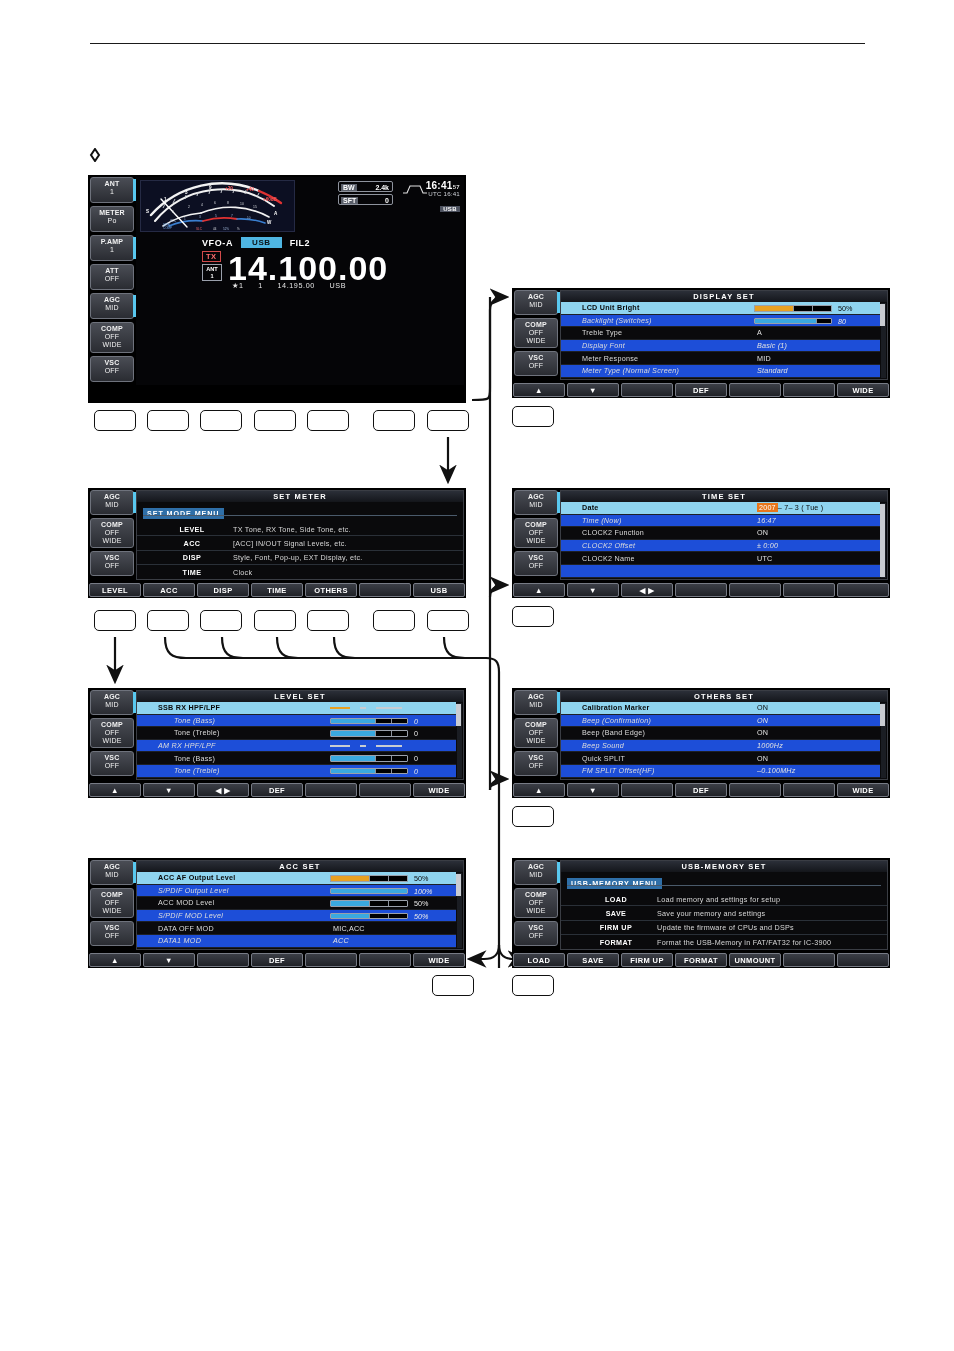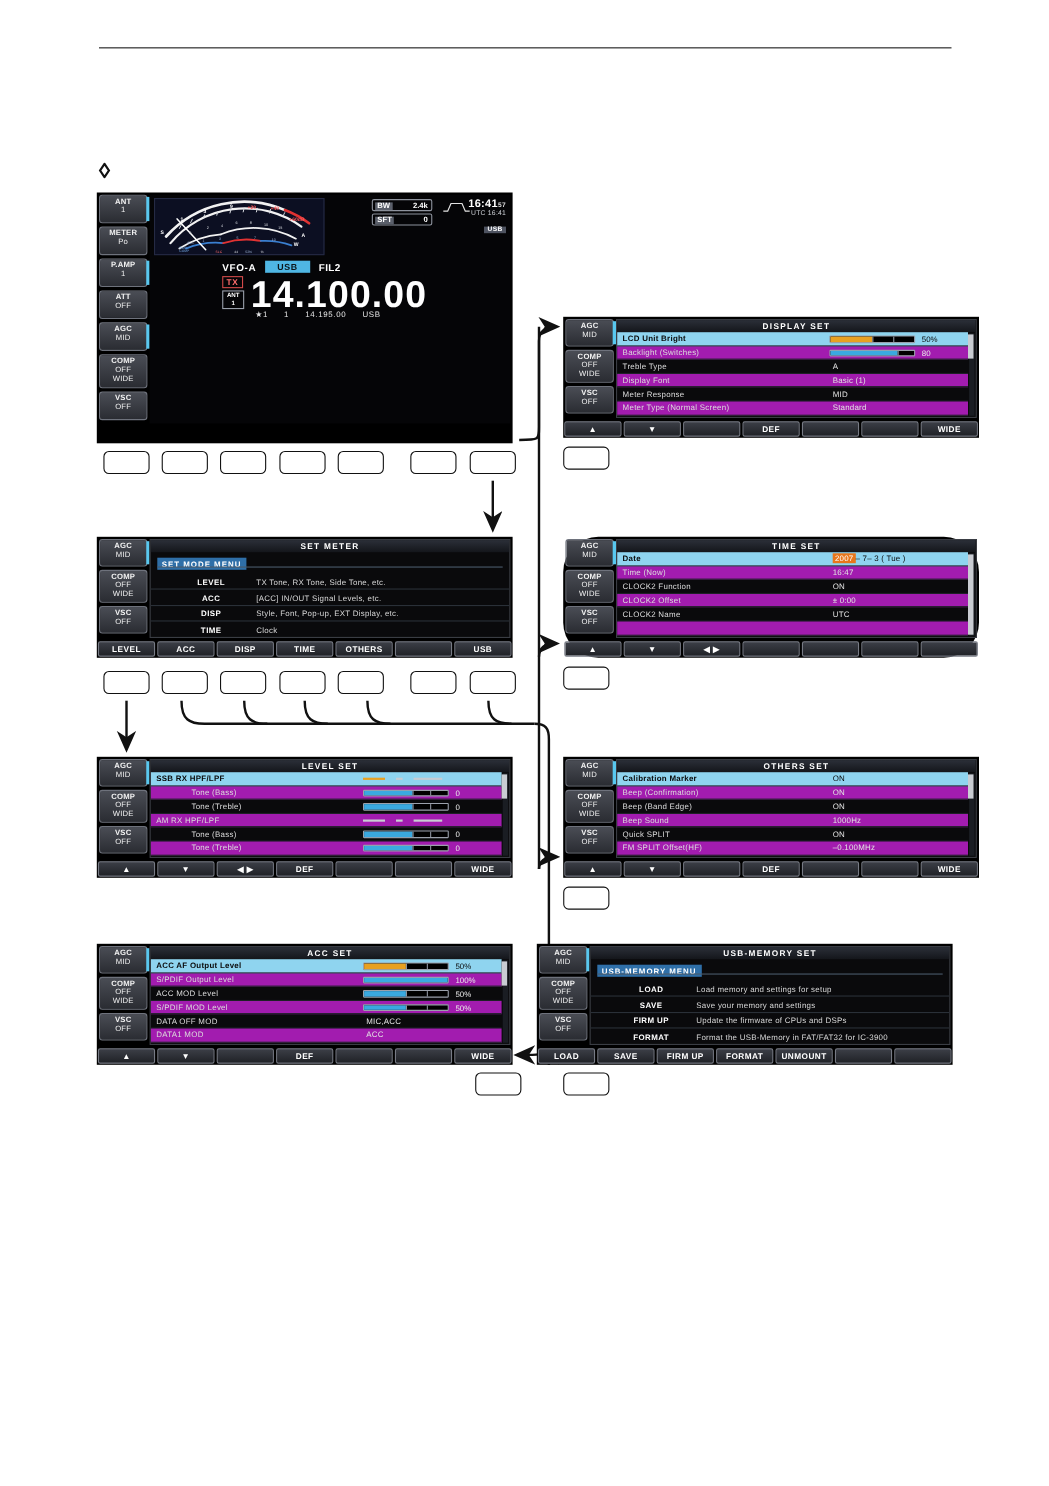--- a/index.html
+++ b/index.html
@@ -37,23 +37,23 @@
 
   
   .pane{position:absolute;left:48px;top:2px;right:2px;bottom:18px;background:#0a0a0c;
         border:1px solid #3a3d44;box-sizing:border-box;overflow:hidden;}
   .pane-title{position:relative;height:11px;background:linear-gradient(#2b2f38,#14161b);
               color:#fff;font-size:7.5px;font-weight:bold;letter-spacing:1.2px;
               text-align:center;line-height:11px;}
   .rows{position:absolute;left:0;right:7px;top:11px;bottom:0;}
   .row{height:12.6px;display:flex;align-items:center;position:relative;
        border-bottom:1px solid #1d2026;box-sizing:border-box;}
-  .row.alt{background:#a21caf;}
+  .row.alt{background:#1d4ed8;font-style:italic;}
   .row.sel{background:#8fd4ef;}
-  .row .lbl{color:#dcdcdc;font-size:7.2px;letter-spacing:.25px;padding-left:5px;white-space:nowrap;}
+  .row .lbl{color:#dcdcdc;font-size:7.2px;letter-spacing:.25px;padding-left:21px;white-space:nowrap;}
   .row.sel .lbl{color:#0a0a0a;font-weight:bold;}
   .row .val{position:absolute;left:196px;color:#e2e2e2;font-size:7.2px;letter-spacing:.2px;}
   .row.sel .val{color:#0a0a0a;}
   .scrollbar{position:absolute;right:1px;top:12px;bottom:1px;width:5px;background:#1a1d23;}
   .scrollthumb{position:absolute;right:1px;width:5px;background:#c9ccd2;}
 
   
   .slider{position:absolute;left:193px;top:3px;width:78px;height:6.5px;border:1px solid #9aa0ab;
           background:#000;box-sizing:border-box;border-radius:1px;}
   .slider .fill{position:absolute;left:0;top:0;bottom:0;}
@@ -610,21 +610,21 @@
       <div class="fkey">▼</div>
       <div class="fkey blank"></div>
       <div class="fkey">DEF</div>
       <div class="fkey blank"></div>
       <div class="fkey blank"></div>
       <div class="fkey">WIDE</div>
     </div>
   </div>
   <div class="pbtn" style="left:512px;top:406px;"></div>
 
-  <div class="screen" style="left:512px;top:488px;width:378px;height:110px;border-radius:32px;">
+  <div class="screen" style="left:512px;top:488px;width:378px;height:110px;">
     <div class="sidecol" style="bottom:18px;">
       <div class="sbtn lit" style="top:0px;height:25px;">
         <span>AGC</span><br>
         <span class="l2">MID</span>
       </div>
       <div class="sbtn" style="top:28px;height:30px;">
         <span>COMP</span><br>
         <span class="l2">OFF</span><br>
         <span class="l2">WIDE</span>
       </div>
@@ -736,21 +736,21 @@
       <div class="fkey">▼</div>
       <div class="fkey blank"></div>
       <div class="fkey">DEF</div>
       <div class="fkey blank"></div>
       <div class="fkey blank"></div>
       <div class="fkey">WIDE</div>
     </div>
   </div>
   <div class="pbtn" style="left:512px;top:806px;"></div>
 
-  <div class="screen" style="left:488px;top:858px;width:378px;height:110px;">
+  <div class="screen" style="left:512px;top:858px;width:378px;height:110px;">
     <div class="sidecol" style="bottom:18px;">
       <div class="sbtn lit" style="top:0px;height:25px;">
         <span>AGC</span><br>
         <span class="l2">MID</span>
       </div>
       <div class="sbtn" style="top:28px;height:30px;">
         <span>COMP</span><br>
         <span class="l2">OFF</span><br>
         <span class="l2">WIDE</span>
       </div>

